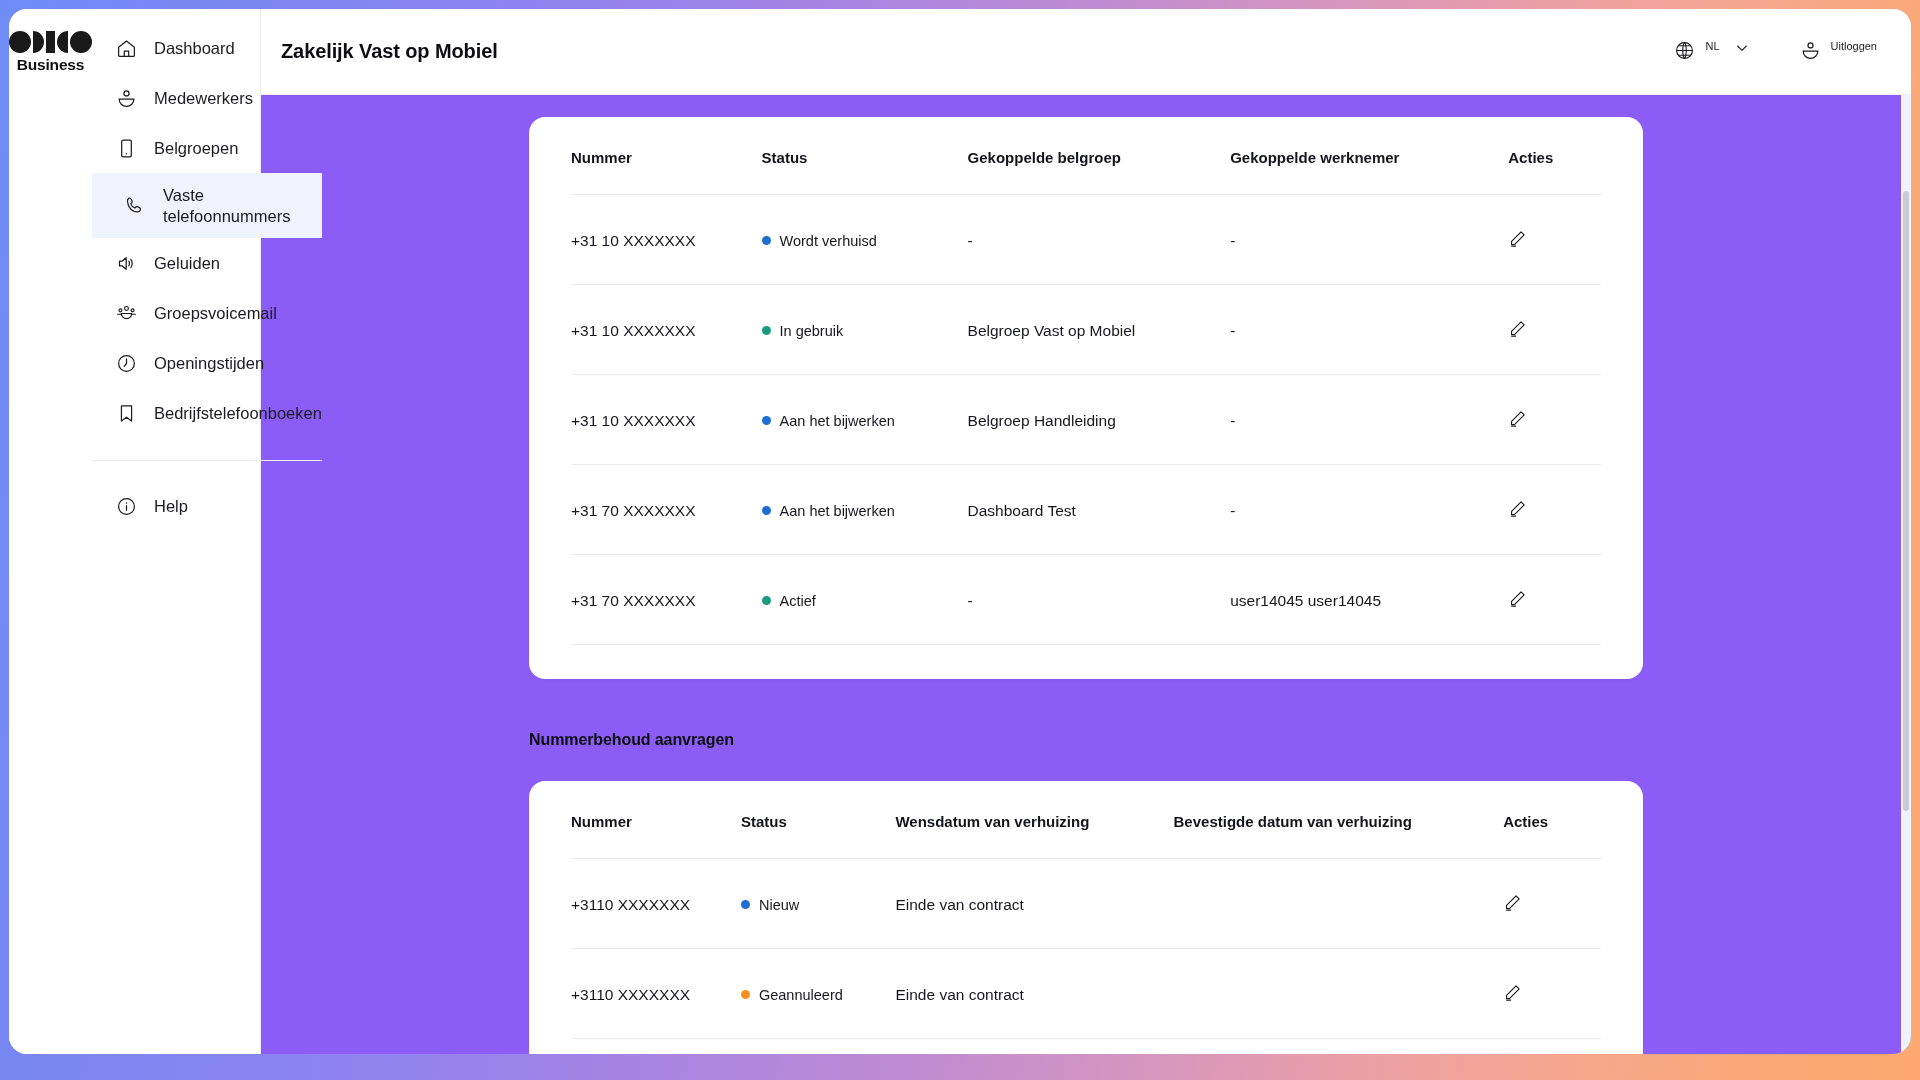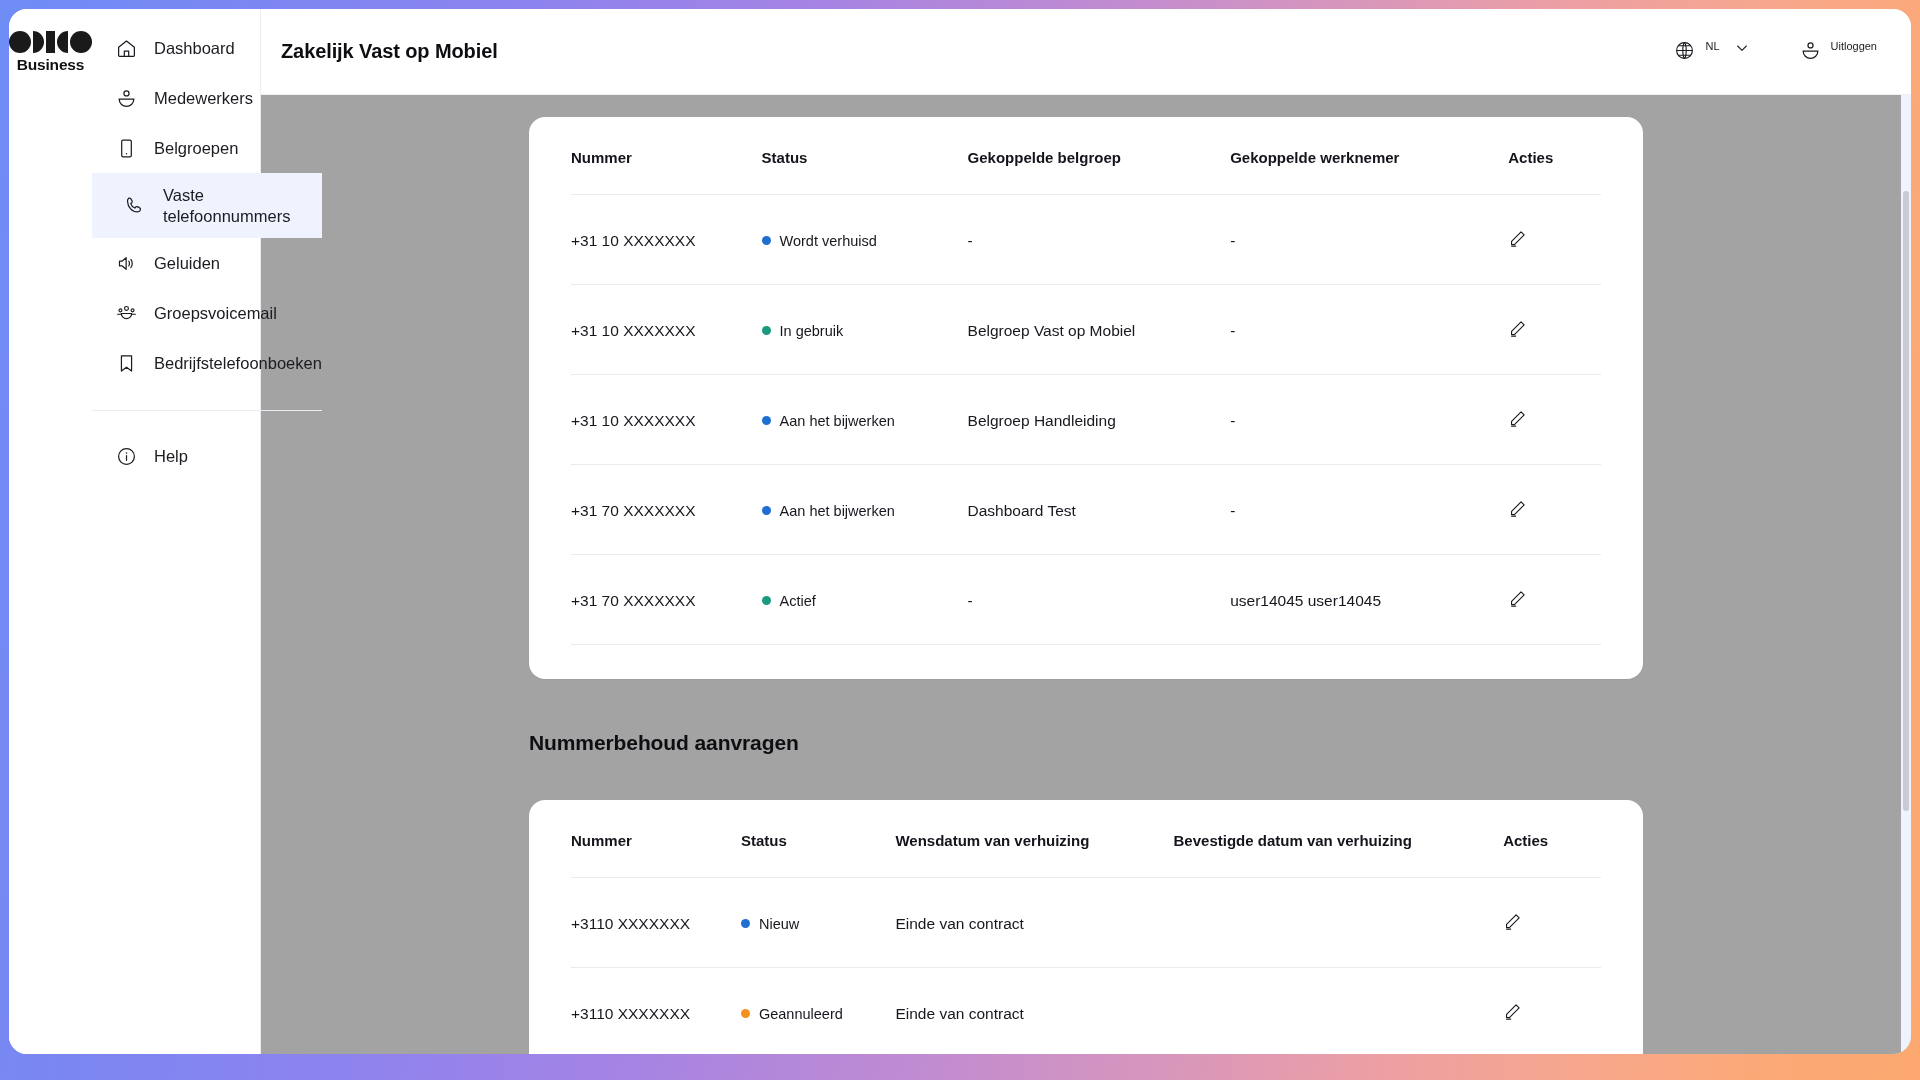--- a/index.html
+++ b/index.html
@@ -77,21 +77,21 @@
   .page-title { font-size: 20px; font-weight: 700; color: #0e0e12; letter-spacing: -0.1px; }
   .topbar-right { margin-left: auto; display: flex; align-items: center; gap: 50px; }
   .lang-select, .logout-btn {
     display: flex; gap: 10px;
     font-size: 11px; color: #1b1b22; cursor: pointer;
   }
   .lang-select .chev { margin-left: 4px; }
 
   .content {
     flex: 1;
-    background: #a3a3a3;
+    background: #8b5cf6;
     overflow: hidden;
     position: relative;
     padding: 22px 0 4px 0;
   }
   .content-inner { padding: 0 268px 0 268px; }
 
   .card {
     background: #ffffff;
     border-radius: 16px;
     padding: 32px 42px 34px 42px;
@@ -116,22 +116,22 @@
   tr:last-child td { border-bottom: 1px solid #e9e9ef; }
   .status-cell { display: flex; align-items: center; gap: 9px; font-size: 14.5px; }
   .dot { width: 9px; height: 9px; border-radius: 50%; display: inline-block; flex: none; }
   .acties-cell { text-align: left; }
   .edit-btn {
     background: none; border: none; cursor: pointer; padding: 0;
     display: inline-flex; color: #17171f;
   }
 
   .section-title {
-    font-size: 21px; font-weight: 700; color: #0e0e12;
-    margin: 52px 0 45px 0; letter-spacing: -0.1px;
+    font-size: 16px; font-weight: 700; color: #0e0e12;
+    margin: 52px 0 32px 0; letter-spacing: -0.1px;
   }
 
   
   .scroll-track {
     position: absolute; top: 0; right: 0; width: 10px; height: 100%;
     background: #eef3fd;
   }
   .scroll-thumb {
     position: absolute; right: 2px; top: 96px; width: 6px; height: 620px;
     background: #c9cbd4; border-radius: 3px;
@@ -226,20 +226,29 @@
               <circle cx="12" cy="6.2" r="2.2"></circle>
               <circle cx="5.1" cy="8.4" r="1.7"></circle>
               <circle cx="18.9" cy="8.4" r="1.7"></circle>
               <path d="M6.1 12h11.8a5.9 5.9 0 0 1-11.8 0z"></path>
               <path d="M1.8 12.9h4.6M17.6 12.9h4.6"></path>
             </svg>
         </span>
         <span class="nav-label">Groepsvoicemail</span>
       </div>
 
+      <div class="nav-item">
+        <span class="ico">
+          <svg width="21" height="21" viewBox="0 0 24 24" fill="none" stroke="currentColor" stroke-width="1.4" stroke-linecap="round" stroke-linejoin="round">
+              <circle cx="12" cy="12" r="9"></circle>
+              <path d="M12 6.8V12l-2.6 3.2"></path>
+            </svg>
+        </span>
+        <span class="nav-label">Openingstijden</span>
+      </div>
 
       <div class="nav-item">
         <span class="ico">
           <svg width="21" height="21" viewBox="0 0 24 24" fill="none" stroke="currentColor" stroke-width="1.4" stroke-linecap="round" stroke-linejoin="round">
               <path d="M6.2 3.4h11.6v17.2L12 16.2l-5.8 4.4z"></path>
             </svg>
         </span>
         <span class="nav-label">Bedrijfstelefoonboeken</span>
       </div>
 

